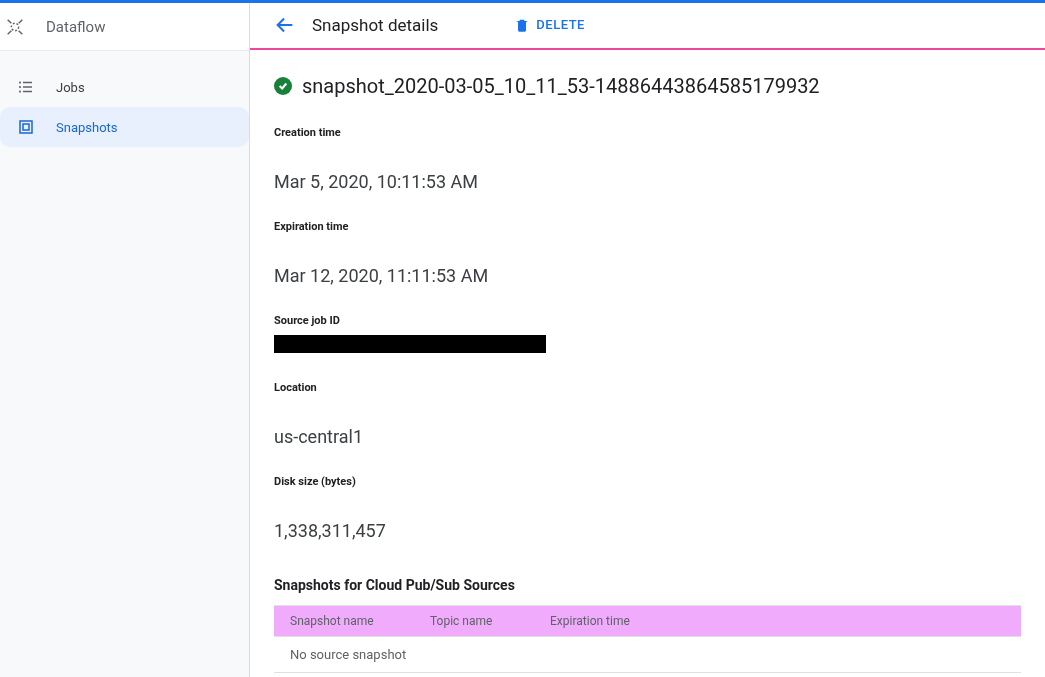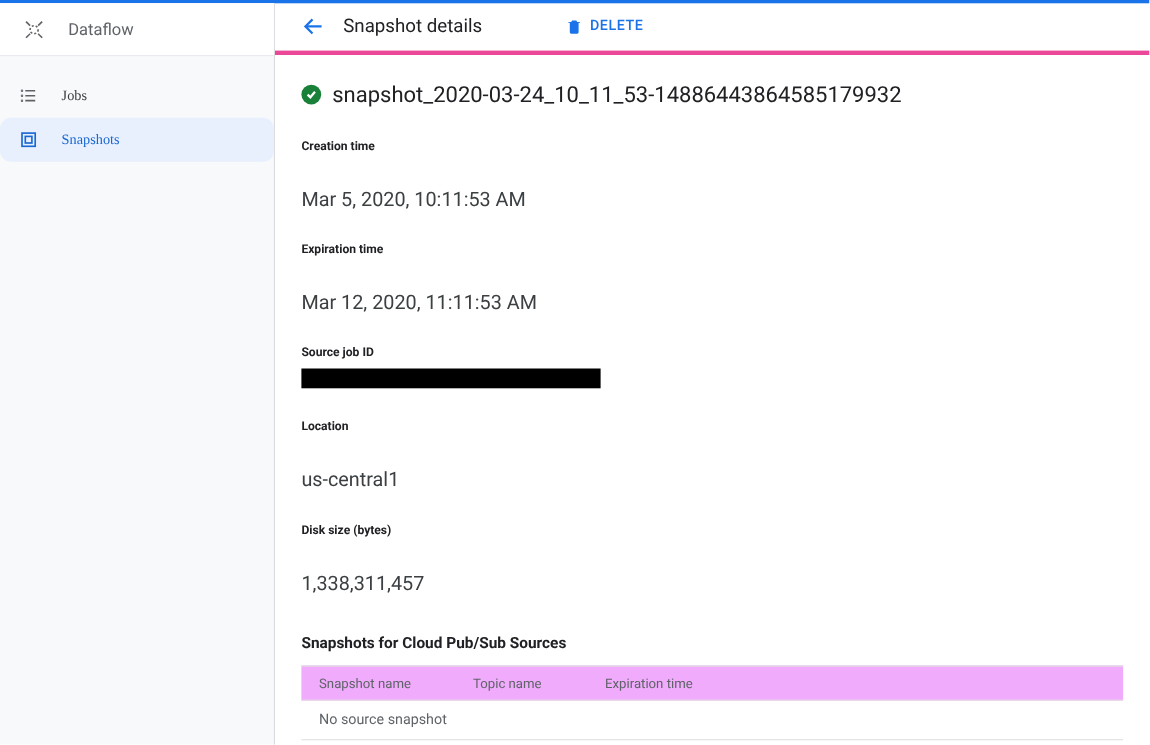--- a/index.html
+++ b/index.html
@@ -1,32 +1,32 @@
 <!DOCTYPE html>
 <html><head>
   <meta charset="utf-8">
   <style>
     * { margin: 0; padding: 0; box-sizing: border-box; }
     body { font-family: Roboto, "Helvetica Neue", Arial, sans-serif; font-size: 13px; color: #202124; background: #fff; width: 1045px; height: 677px; overflow: hidden; }
     .top-border { height: 3px; background: #1a73e8; width: 100%; }
     .layout { display: flex; height: calc(100% - 3px); }
     .sidebar { width: 250px; background: #f8f9fa; border-right: 1px solid #dadce0; flex-shrink: 0; }
-    .sidebar-header { display: flex; align-items: center; height: 48px; padding: 0 20px; border-bottom: 1px solid #e8eaed; background: #fff; }
+    .sidebar-header { display: flex; align-items: center; height: 48px; padding: 0 4px; border-bottom: 1px solid #e8eaed; background: #fff; }
     .product-icon { width: 22px; height: 22px; color: #5f6368; margin-right: 20px; }
     .product-name { font-size: 15px; color: #5f6368; }
     .sidebar-items { padding-top: 16px; }
     .sidebar-item { display: flex; align-items: center; height: 40px; padding: 0 16px; cursor: pointer; color: #3c4043; }
     .sidebar-item.active { background: #e8f0fe; color: #1967d2; border-radius: 10px; }
     .sidebar-item .nav-icon { width: 20px; height: 20px; margin-right: 20px; display: flex; align-items: center; justify-content: center; }
     .sidebar-item .nav-icon svg { width: 18px; height: 18px; }
     .sidebar-item:not(.active) .nav-icon svg { stroke: #5f6368; fill: none; }
     .sidebar-item.active .nav-icon svg { stroke: #1967d2; fill: none; }
-    .sidebar-item span.label { font-size: 13px; font-family: Liberation Serif, serif; }
+    .sidebar-item span.label { font-size: 13px; }
     .main { flex: 1; display: flex; flex-direction: column; min-width: 0; }
-    .page-header { display: flex; align-items: center; height: 48px; padding: 0 24px; border-bottom: 4px solid #ec4899; gap: 16px; }
+    .page-header { display: flex; align-items: center; height: 48px; padding: 0 24px; border-bottom: 2px solid #ec4899; gap: 16px; }
     .back-btn { display: flex; align-items: center; color: #1a73e8; cursor: pointer; }
     .back-btn svg { width: 22px; height: 22px; }
     .page-title { font-size: 17px; font-weight: 400; color: #202124; flex: 0 0 auto; margin-right: 60px; }
     .delete-btn { display: flex; align-items: flex-start; gap: 6px; color: #1a73e8; cursor: pointer; font-size: 13px; font-weight: 500; letter-spacing: 0.5px; }
     .delete-btn svg { width: 16px; height: 16px; }
     .content { padding: 24px; overflow: auto; }
     .snapshot-title-row { display: flex; align-items: center; gap: 10px; margin-bottom: 28px; }
     .status-icon { width: 18px; height: 18px; background: #188038; border-radius: 50%; display: flex; align-items: center; justify-content: center; flex-shrink: 0; }
     .status-icon svg { width: 10px; height: 10px; stroke: #fff; fill: none; stroke-width: 2.5; }
     .snapshot-name { font-size: 20px; font-weight: 400; color: #202124; word-break: break-all; }
@@ -104,21 +104,21 @@
       </span>
     </div>
 
     <div class="content">
       <div class="snapshot-title-row">
         <span class="status-icon">
           <svg viewBox="0 0 12 12">
               <polyline points="2 6 5 9 10 3"></polyline>
             </svg>
         </span>
-        <span class="snapshot-name">snapshot_2020-03-24_10_11_53-14886443864585179932</span>
+        <span class="snapshot-name">snapshot_2020-03-05_10_11_53-14886443864585179932</span>
       </div>
 
       <div class="field">
         <div class="field-label">Creation time</div>
         <div class="field-value">Mar 5, 2020, 10:11:53 AM</div>
       </div>
 
       <div class="field">
         <div class="field-label">Expiration time</div>
         <div class="field-value">Mar 12, 2020, 11:11:53 AM</div>

